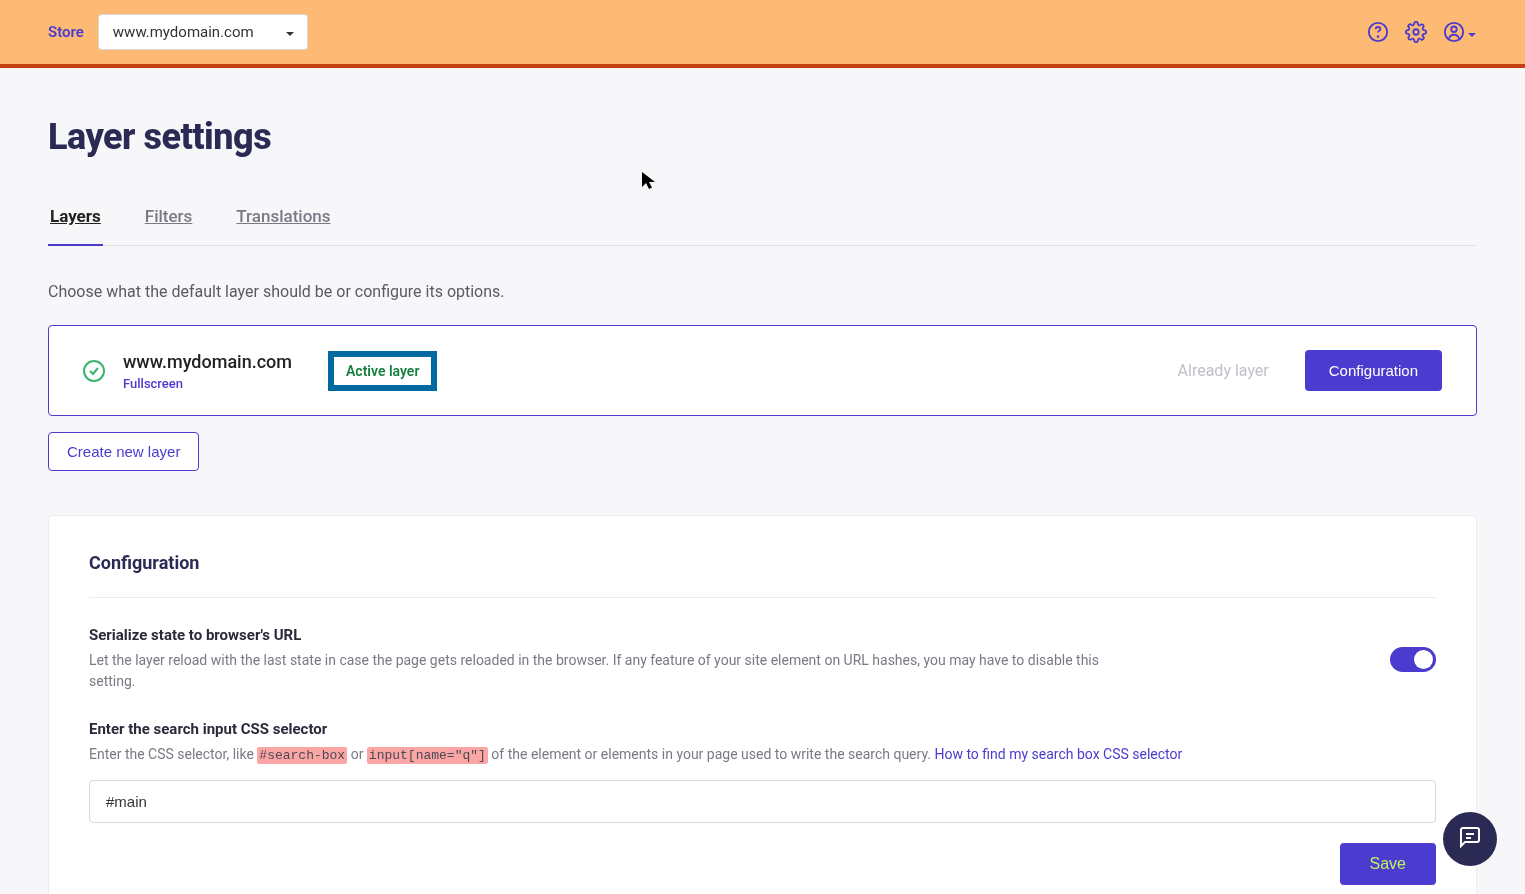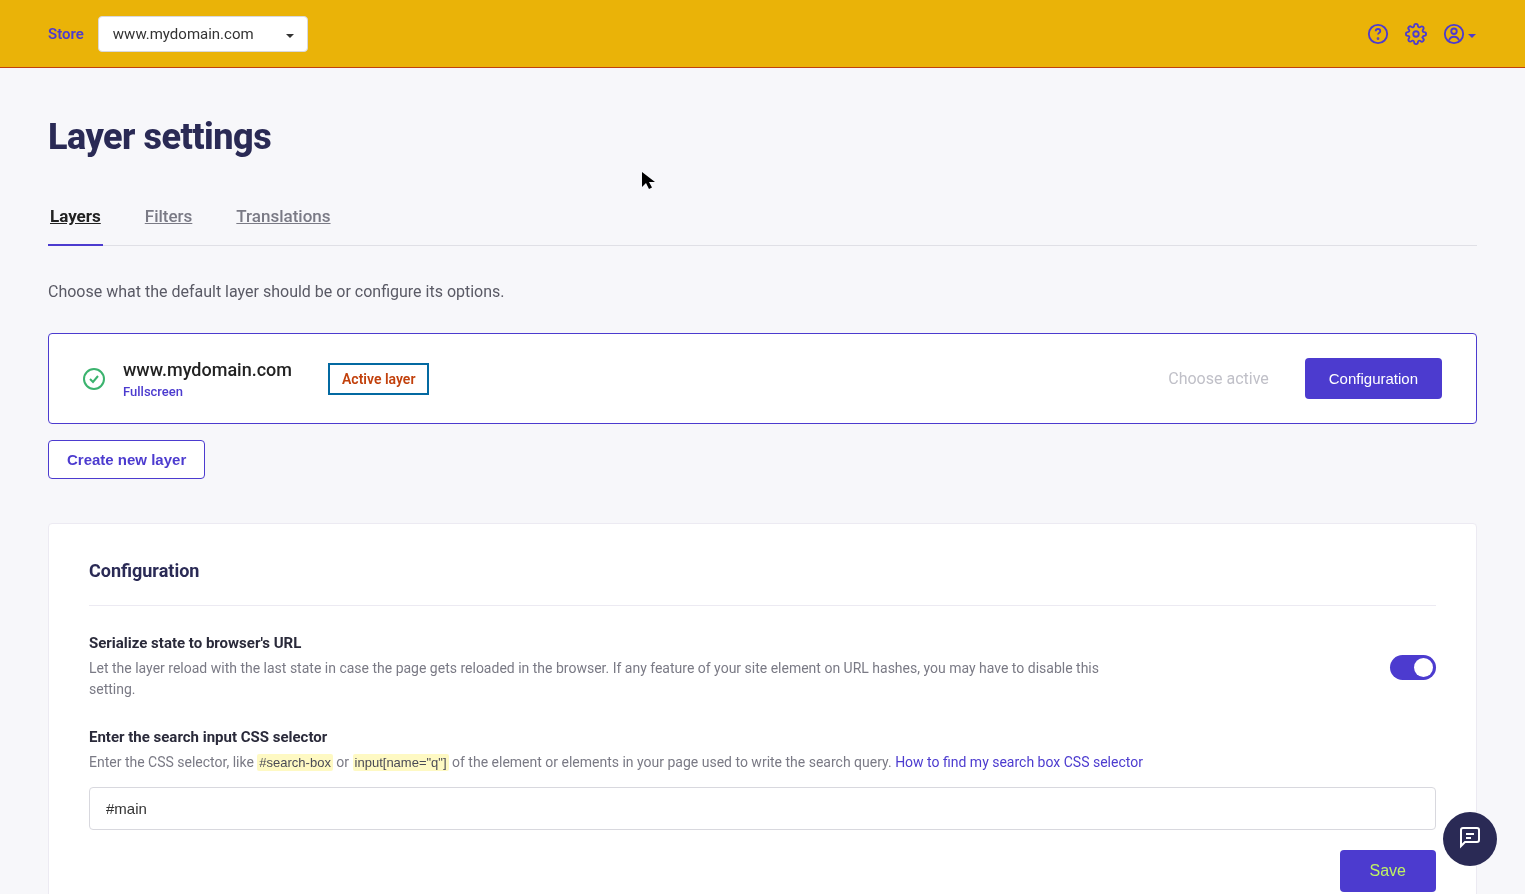--- a/index.html
+++ b/index.html
@@ -7,22 +7,22 @@
     font-family: -apple-system, BlinkMacSystemFont, "Segoe UI", Roboto, "Helvetica Neue", Arial, sans-serif;
     background: #f7f7fa;
     color: #333;
     width: 1525px;
     height: 894px;
     overflow: hidden;
     position: relative;
   }
   
   .header {
-    background: #eab308;
-    border-bottom: 1px solid #c2410c;
+    background: #fdba74;
+    border-bottom: 4px solid #c2410c;
     height: 68px;
     display: flex;
     align-items: center;
     padding: 0 48px 0 48px;
     justify-content: space-between;
   }
   .header-left { display: flex; align-items: center; gap: 14px; }
   .store-label {
     color: #4c3bcf;
     font-weight: 600;
@@ -88,21 +88,21 @@
     text-decoration: underline;
   }
   .tab.active {
     color: #222;
     font-weight: 700;
     border-bottom: 2px solid #4c3bcf;
   }
   .helper-text {
     color: #5a5a65;
     font-size: 16px;
-    margin-bottom: 32px;
+    margin-bottom: 24px;
   }
   
   .layer-card {
     border: 1px solid #4c3bcf;
     border-radius: 4px;
     background: #fff;
     padding: 24px 34px;
     display: flex;
     align-items: center;
     justify-content: space-between;
@@ -113,22 +113,22 @@
     width: 22px; height: 22px;
     border: 2px solid #3bb36e;
     border-radius: 50%;
     display:flex; align-items:center; justify-content:center;
   }
   .check-circle svg { stroke:#3bb36e; width:12px; height:12px; }
   .layer-name-wrap { display:flex; flex-direction:column; }
   .layer-name { font-size:18px; color:#222; font-weight:500; }
   .layer-sub { font-size:13px; color:#4c3bcf; margin-top:4px; font-weight:500; }
   .active-badge {
-    border:2px solid #0369a1;
-    color:#c2410c;
+    border:6px solid #0369a1;
+    color:#15803d;
     font-size:14px;
     font-weight:600;
     border-radius:0;
     padding:6px 12px;
     margin-left: 18px;
   }
   .layer-right { display:flex; align-items:center; gap:36px; }
   .already-text { color:#c0c0c8; font-size:16px; }
   .config-btn {
     background:#4c3bcf;
@@ -140,21 +140,21 @@
     font-weight:500;
     cursor:pointer;
   }
   .create-btn {
     background:#fff;
     border:1px solid #4c3bcf;
     color:#4c3bcf;
     border-radius:4px;
     padding:10px 18px;
     font-size:15px;
-    font-weight:700;
+    font-weight:400;
     cursor:pointer;
     margin-bottom: 44px;
   }
   
   .config-panel {
     background:#fff;
     border:1px solid #eceaf2;
     border-radius:4px;
     padding: 36px 40px 28px 40px;
   }
@@ -169,22 +169,22 @@
   .setting-row {
     display:flex;
     justify-content:space-between;
     align-items:center;
     margin-bottom:28px;
   }
   .setting-text { max-width: 1050px; }
   .setting-label { font-size:15px; font-weight:700; color:#2a2a3a; margin-bottom:6px; }
   .setting-desc { font-size:14px; color:#7a7a85; line-height:1.5; }
   .setting-desc code {
-    font-family: Liberation Sans, sans-serif;
-    background:#fef9c3;
+    font-family: Liberation Mono, monospace;
+    background:#fca5a5;
     color:#4a4a55;
     padding:1px 2px;
     border-radius:2px;
     font-size:13px;
   }
   .setting-desc .link { color:#4c3bcf; cursor:pointer; }
   
   .toggle {
     width:46px; height:25px; border-radius:14px;
     background:#4c3bcf; position:relative; cursor:pointer;
@@ -302,21 +302,21 @@
             <path d="M2 6l3 3 5-6"></path>
           </svg>
       </div>
       <div class="layer-name-wrap">
         <span class="layer-name">www.mydomain.com</span>
         <span class="layer-sub">Fullscreen</span>
       </div>
       <span class="active-badge">Active layer</span>
     </div>
     <div class="layer-right">
-      <span class="already-text">Choose active</span>
+      <span class="already-text">Already layer</span>
       <button class="config-btn">Configuration</button>
     </div>
   </div>
 
   <button class="create-btn">Create new layer</button>
 
   <div class="config-panel">
     <div class="config-title">Configuration</div>
 
     <div class="setting-row">

